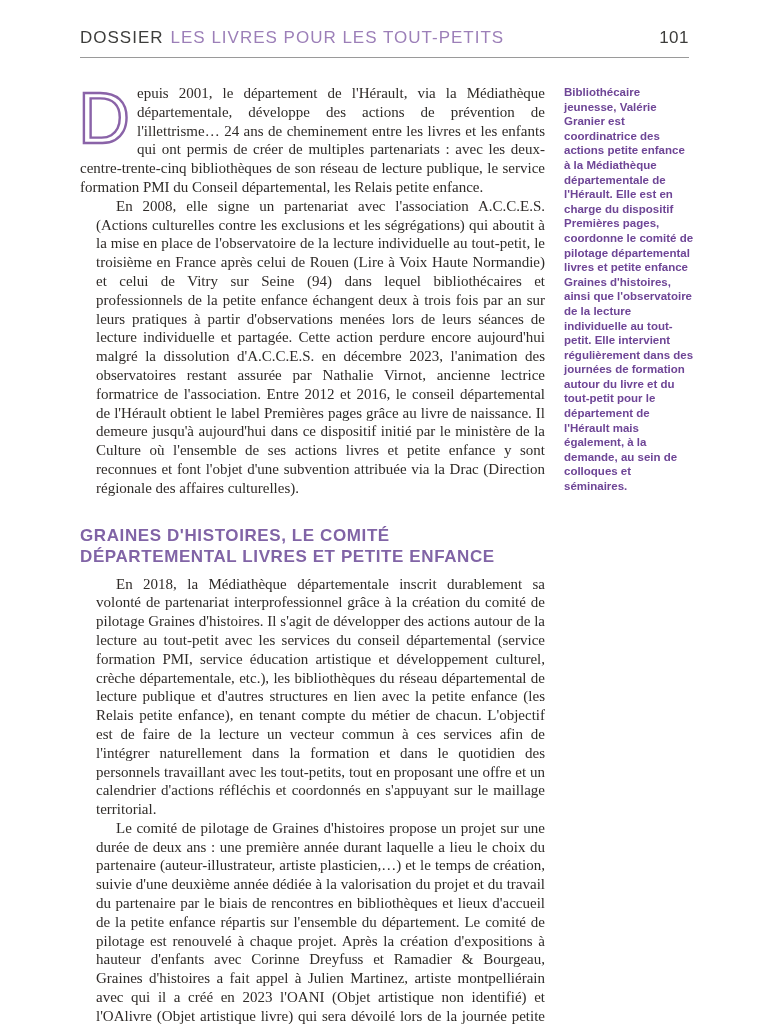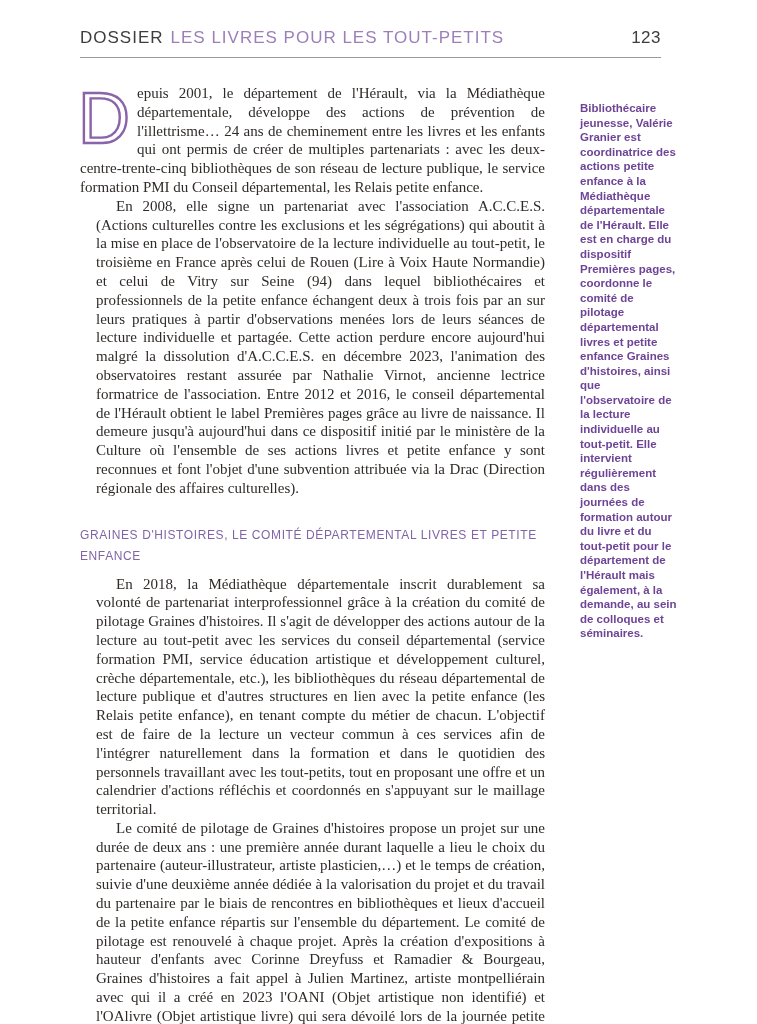--- a/index.html
+++ b/index.html
@@ -2,21 +2,21 @@
 <html lang="fr"><head>
 <meta charset="utf-8">
 <style>
   * { box-sizing: border-box; }
   html, body { margin: 0; padding: 0; background: #ffffff; }
   .page {
     position: relative;
     width: 757px;
     height: 1024px;
     background: #ffffff;
-    padding: 28px 96px 0 80px;
+    padding: 28px 68px 0 80px;
     display: flex;
     flex-direction: column;
     overflow: hidden;
   }
   .page-header {
     display: flex;
     justify-content: space-between;
     align-items: baseline;
     font-family: "Liberation Sans", sans-serif;
     font-size: 17px;
@@ -57,51 +57,51 @@
     float: left;
     margin: 3px 9px 0 0;
   }
   .dropcap-svg text {
     font-family: "Liberation Sans", sans-serif;
     font-size: 72px;
     font-weight: 400;
   }
   h2.section-heading {
     font-family: "Liberation Sans", sans-serif;
-    font-weight: 400;
-    font-size: 12px;
+    font-weight: 700;
+    font-size: 17px;
     line-height: 21.5px;
     letter-spacing: 0.6px;
     color: #8164a6;
     margin: 27px 0 7px 0;
     text-align: left;
   }
   .sidebar {
     width: 132px;
     flex: 0 0 132px;
     font-family: "Liberation Sans", sans-serif;
     font-size: 11.5px;
     line-height: 14.6px;
     font-weight: 700;
     color: #6e4596;
     text-align: left;
   }
-  .sidebar p { margin: 17px; }
+  .sidebar p { margin: 1px; }
   .sidebar .author-name { font-weight: 700; }
 </style>
 </head>
 <body>
 
 <div class="page">
 
   <header class="page-header">
     <div class="header-left">
       <span class="section-label">DOSSIER</span><span class="dossier-title">LES LIVRES POUR LES TOUT-PETITS</span>
     </div>
-    <span class="page-number">123</span>
+    <span class="page-number">101</span>
   </header>
 
   <hr class="rule top">
 
   <div class="content">
 
     <main class="body-col">
       <p class="para">
         <svg class="dropcap-svg" width="48" height="62" viewBox="0 0 48 62" aria-hidden="true">
           <text x="-2" y="56" fill="#ffffff" stroke="#8a63a8" stroke-width="2.4">D</text>

